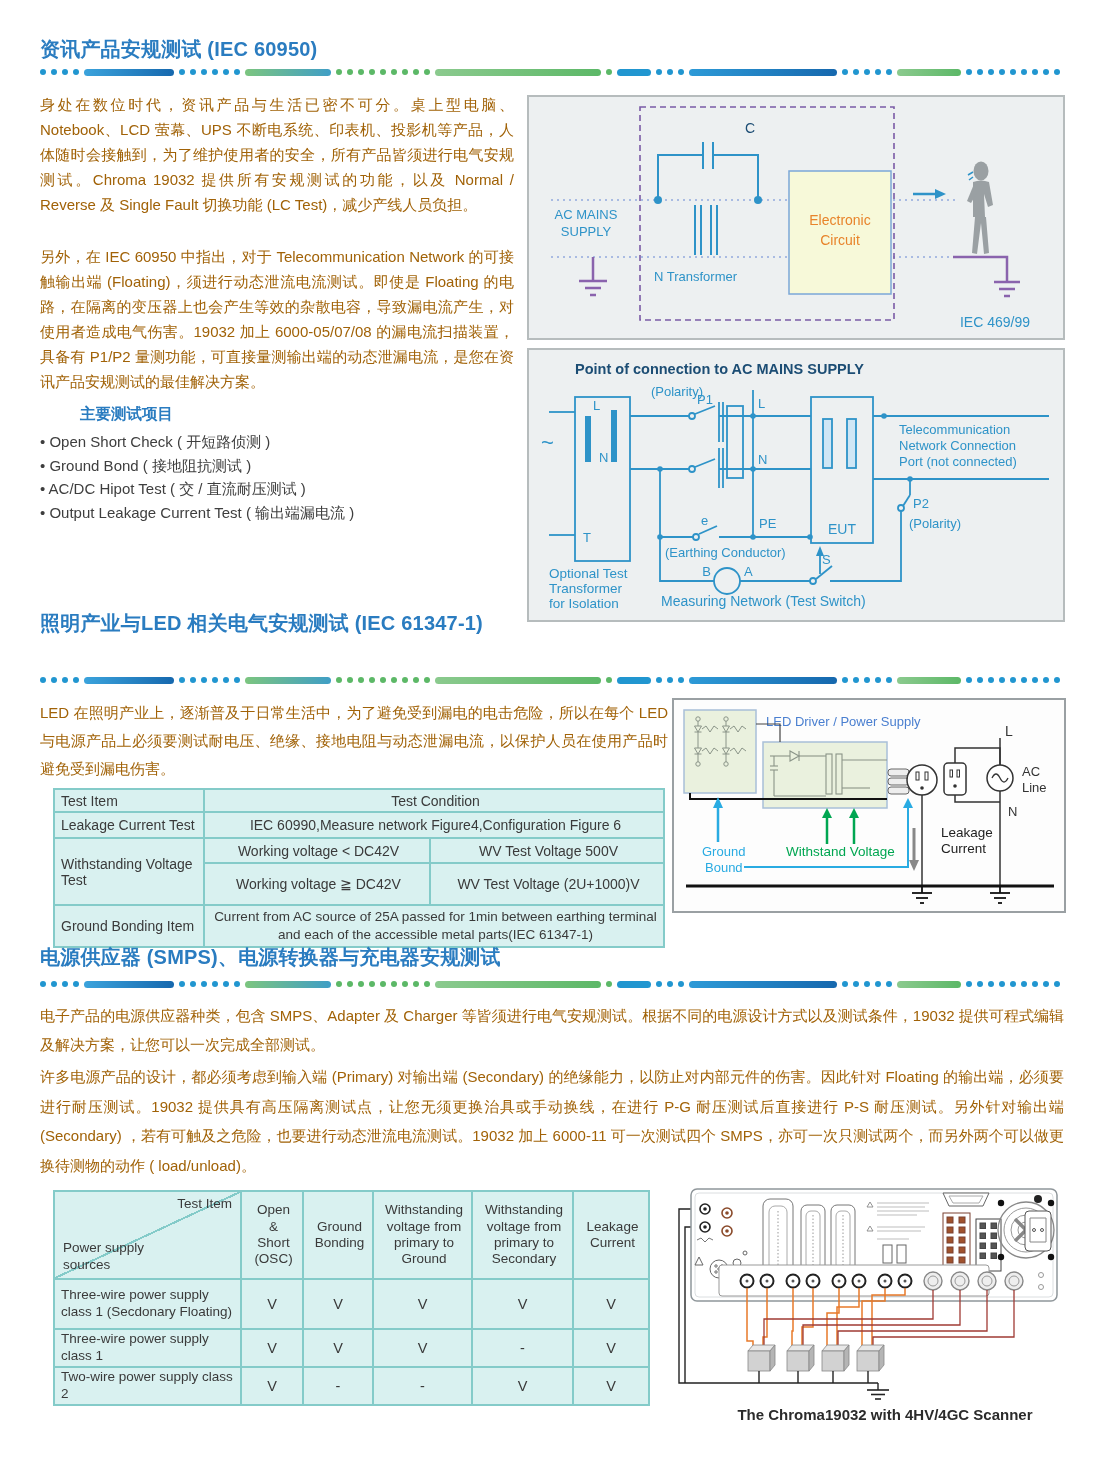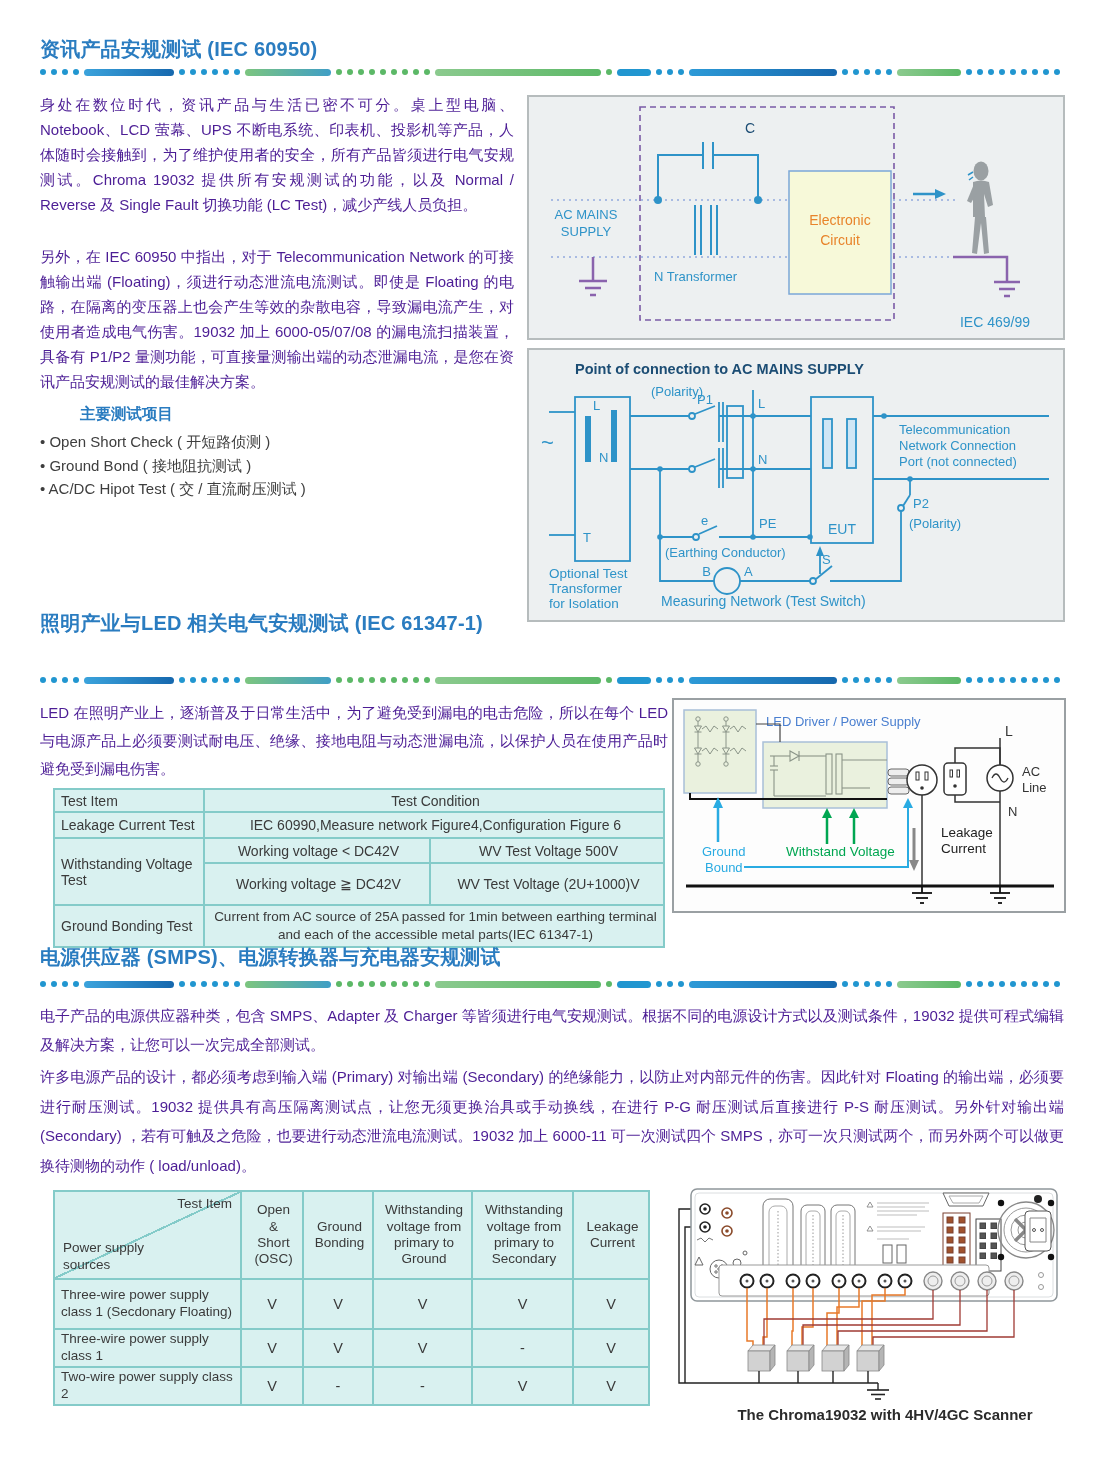--- a/index.html
+++ b/index.html
@@ -2,21 +2,21 @@
 <html><head>
 <meta charset="utf-8">
 <style>
   html,body{margin:0;padding:0;background:#fff;}
   #page{position:relative;width:1102px;height:1470px;background:#fff;overflow:hidden;
         font-family:"Liberation Sans","DejaVu Sans",sans-serif;}
   .h-sec{position:absolute;font-size:20px;font-weight:600;color:#2a7cc0;letter-spacing:.2px;white-space:nowrap;}
   .sep{position:absolute;display:flex;align-items:center;gap:5px;height:8px;overflow:hidden;}
   .sep .dot{width:6px;height:6px;border-radius:50%;flex:0 0 auto;}
   .sep .bar{height:7px;border-radius:4px;flex:0 0 auto;}
-  .para{position:absolute;font-size:15px;line-height:25px;color:#4c1d95;text-align:justify;}
+  .para{position:absolute;font-size:15px;line-height:25px;color:#a16207;text-align:justify;}
   .sub-h{position:absolute;font-size:15.5px;font-weight:600;color:#2a7cc0;margin-left:40px;}
   .blist{position:absolute;font-size:15px;color:#3e3e3e;line-height:23.5px;}
   .blist .bi::before{content:"• ";color:#3e3e3e;}
   .gbox{position:absolute;background:#edf0f1;border:2px solid #b6bcbd;box-sizing:border-box;}
   .wbox{position:absolute;background:#fdfdfd;border:2px solid #9aa0a3;box-sizing:border-box;}
   table.tt{border-collapse:collapse;table-layout:fixed;font-size:14px;color:#3a3a3a;}
   .tt th,.tt td{border:2px solid #84cbc9;background:#d9f1f0;font-weight:normal;padding:1px 6px;
                 vertical-align:middle;box-sizing:border-box;}
   .tt .c{text-align:center;padding-left:9px;}
   #s2-table{position:absolute;left:53px;top:788px;}
@@ -83,20 +83,21 @@
       <span class="dot" style="background: rgb(33, 150, 208);"></span>
     </div>
 
   <div class="para" style="left:40px;top:92px;width:474px;">身处在数位时代，资讯产品与生活已密不可分。桌上型电脑、Notebook、LCD 萤幕、UPS 不断电系统、印表机、投影机等产品，人体随时会接触到，为了维护使用者的安全，所有产品皆须进行电气安规测试。Chroma 19032 提供所有安规测试的功能，以及 Normal / Reverse 及 Single Fault 切换功能 (LC Test)，减少产线人员负担。</div>
   <div class="para" style="left:40px;top:244px;width:474px;">另外，在 IEC 60950 中指出，对于 Telecommunication Network 的可接触输出端 (Floating)，须进行动态泄流电流测试。即使是 Floating 的电路，在隔离的变压器上也会产生等效的杂散电容，导致漏电流产生，对使用者造成电气伤害。19032 加上 6000-05/07/08 的漏电流扫描装置，具备有 P1/P2 量测功能，可直接量测输出端的动态泄漏电流，是您在资讯产品安规测试的最佳解决方案。</div>
   <div class="sub-h" style="left:40px;top:404px;">主要测试项目</div>
   <div class="blist" style="left:40px;top:430px;width:480px;">
     <div class="bi">Open Short Check ( 开短路侦测 )</div>
     <div class="bi">Ground Bond ( 接地阻抗测试 )</div>
     <div class="bi">AC/DC Hipot Test ( 交 / 直流耐压测试 )</div>
+    <div class="bi">Output Leakage Current Test ( 输出端漏电流 )</div>
   </div>
 
   <div class="gbox" style="left:527px;top:95px;width:538px;height:245px;">
     <svg width="534" height="241" viewBox="0 0 534 241">
       <g>
         <line x1="22" y1="103" x2="430" y2="103" stroke="#93a9dd" stroke-width="1.6" stroke-dasharray="2 4"></line>
         <line x1="22" y1="160" x2="426" y2="160" stroke="#93a9dd" stroke-width="1.6" stroke-dasharray="2 4"></line>
       </g>
       <rect x="111" y="10" width="254" height="213" fill="none" stroke="#7a5ba6" stroke-width="1.6" stroke-dasharray="6 4"></rect>
       <g stroke="#2e93c8" stroke-width="2" fill="none">
@@ -308,21 +309,21 @@
     <tr style="height:25px">
       <td rowspan="2">Withstanding Voltage Test</td>
       <td class="c">Working voltage &lt; DC42V</td>
       <td class="c">WV Test Voltage 500V</td>
     </tr>
     <tr style="height:42px">
       <td class="c">Working voltage ≧ DC42V</td>
       <td class="c">WV Test Voltage (2U+1000)V</td>
     </tr>
     <tr style="height:42px">
-      <td>Ground Bonding Test</td>
+      <td>Ground Bonding Item</td>
       <td colspan="2" class="c" style="font-size:13.5px;line-height:1.3">Current from AC source of 25A passed for 1min between earthing terminal and each of the accessible metal parts(IEC 61347-1)</td>
     </tr>
   </tbody>
     </table>
 
   <div class="wbox" style="left:672px;top:698px;width:394px;height:215px;">
     <svg width="390" height="211" viewBox="0 0 390 211">
       <rect x="10" y="10" width="72" height="83" fill="#eaf1de" stroke="#a8bfd8" stroke-width="1.5"></rect>
       <g stroke="#8a9488" stroke-width="1" fill="none">
         <g>

